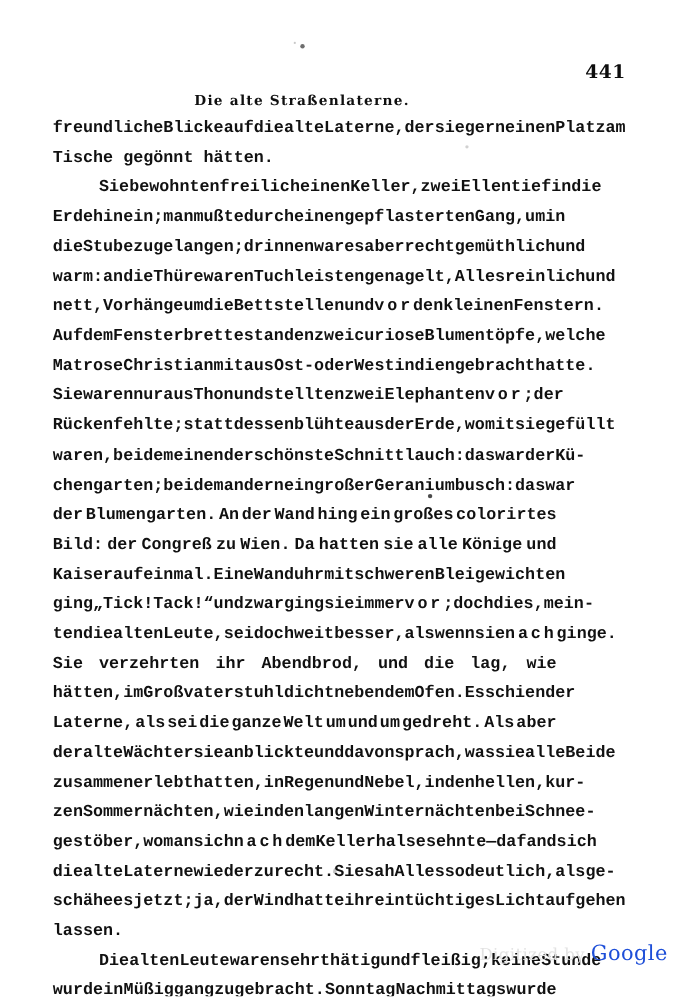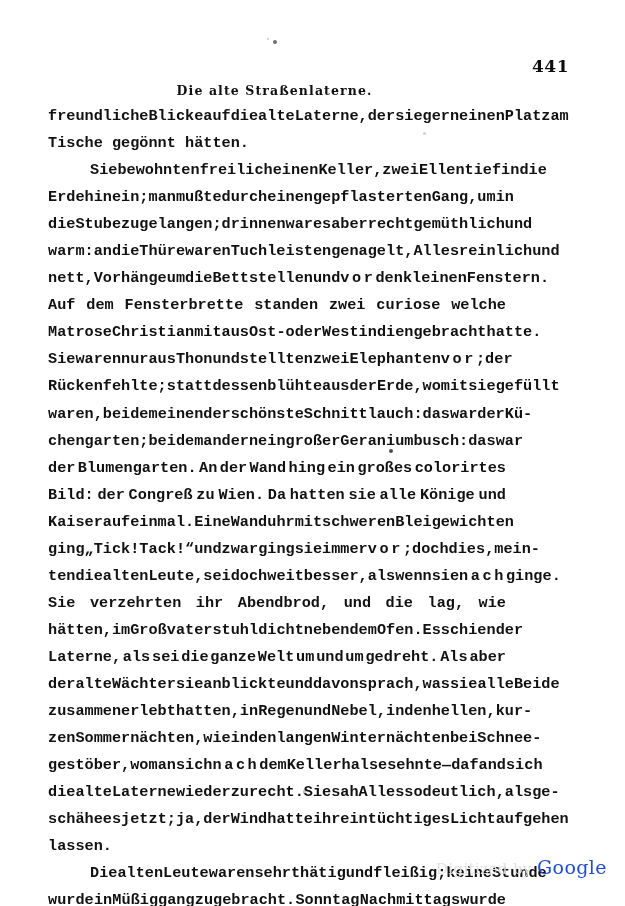--- a/index.html
+++ b/index.html
@@ -214,20 +214,21 @@
         <span>kleinen</span>
         <span>Fenstern.</span>
       </div>
       <div class="line just">
         <span>Auf</span>
         <span>dem</span>
         <span>Fensterbrette</span>
         <span>standen</span>
         <span>zwei</span>
         <span>curiose</span>
+        <span>Blumentöpfe,</span>
         <span>welche</span>
       </div>
       <div class="line just">
         <span>Matrose</span>
         <span>Christian</span>
         <span>mit</span>
         <span>aus</span>
         <span>Ost-</span>
         <span>oder</span>
         <span>Westindien</span>

